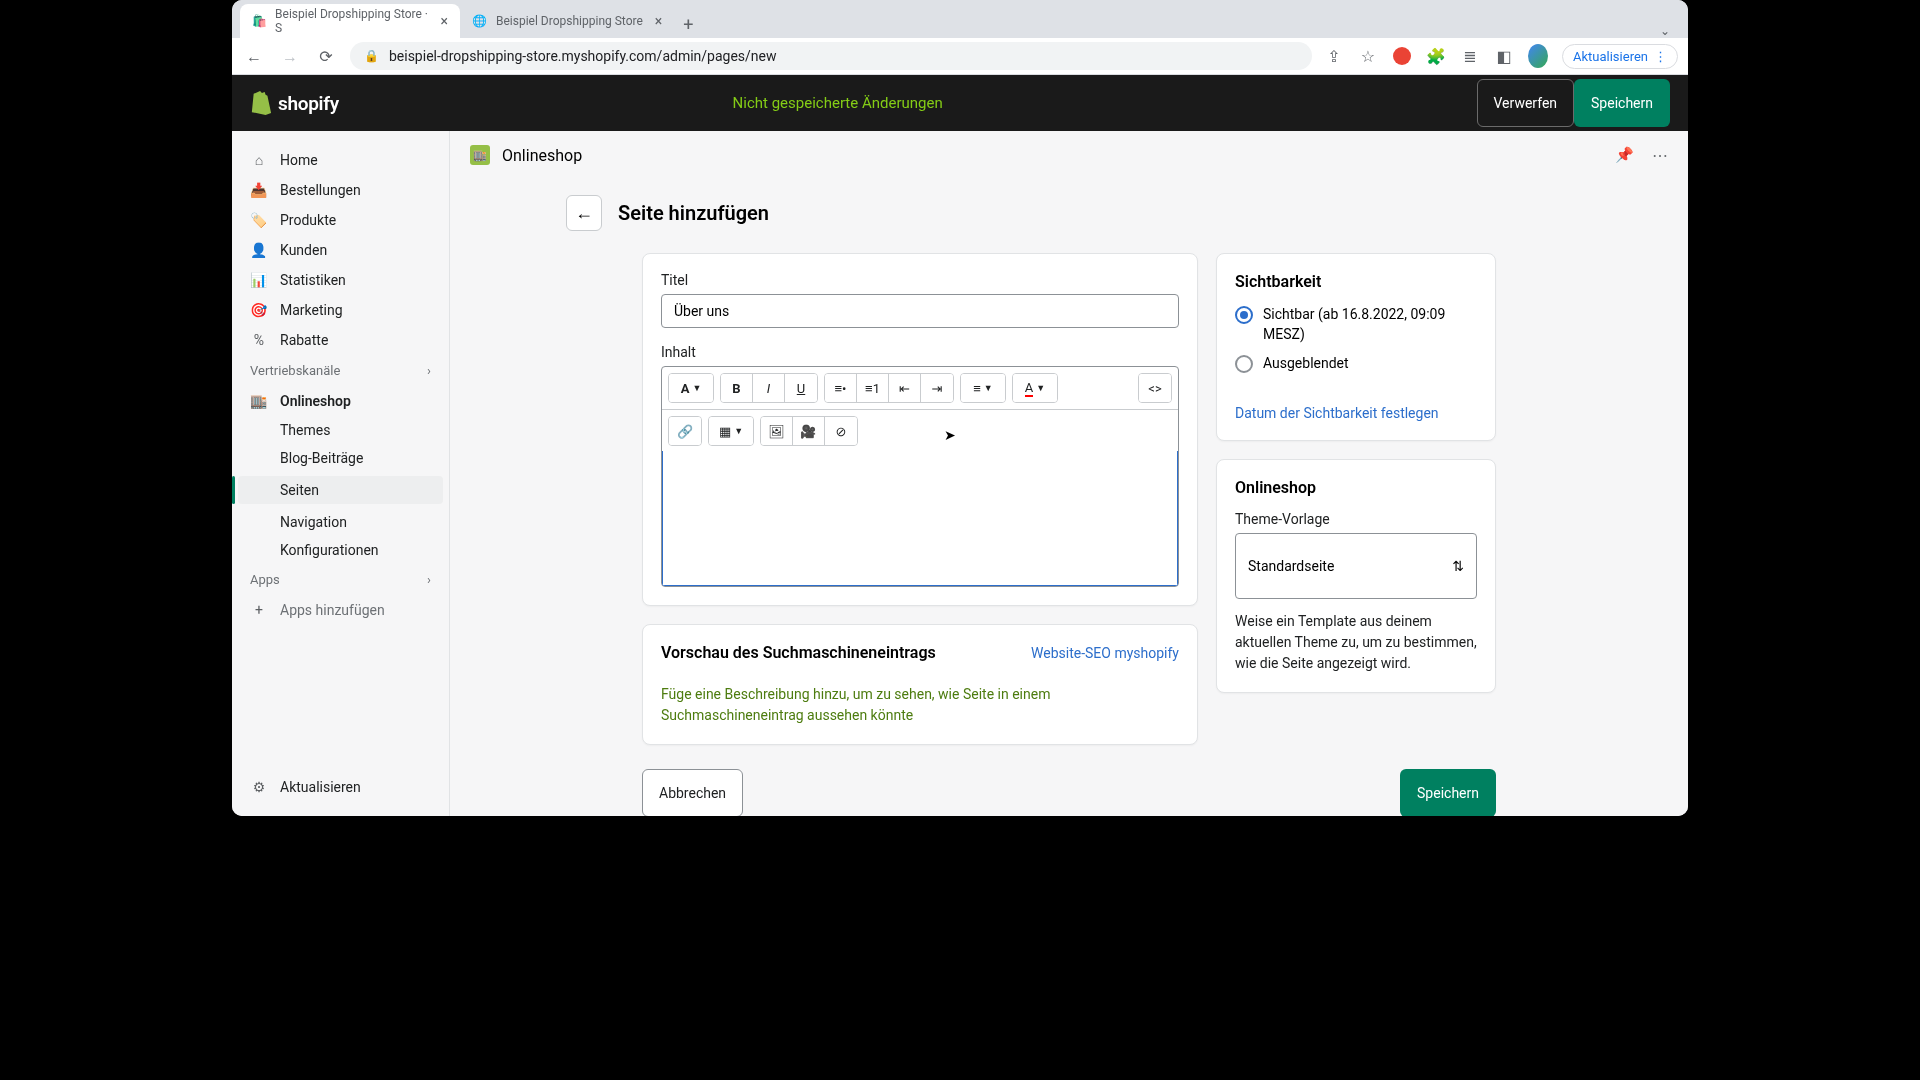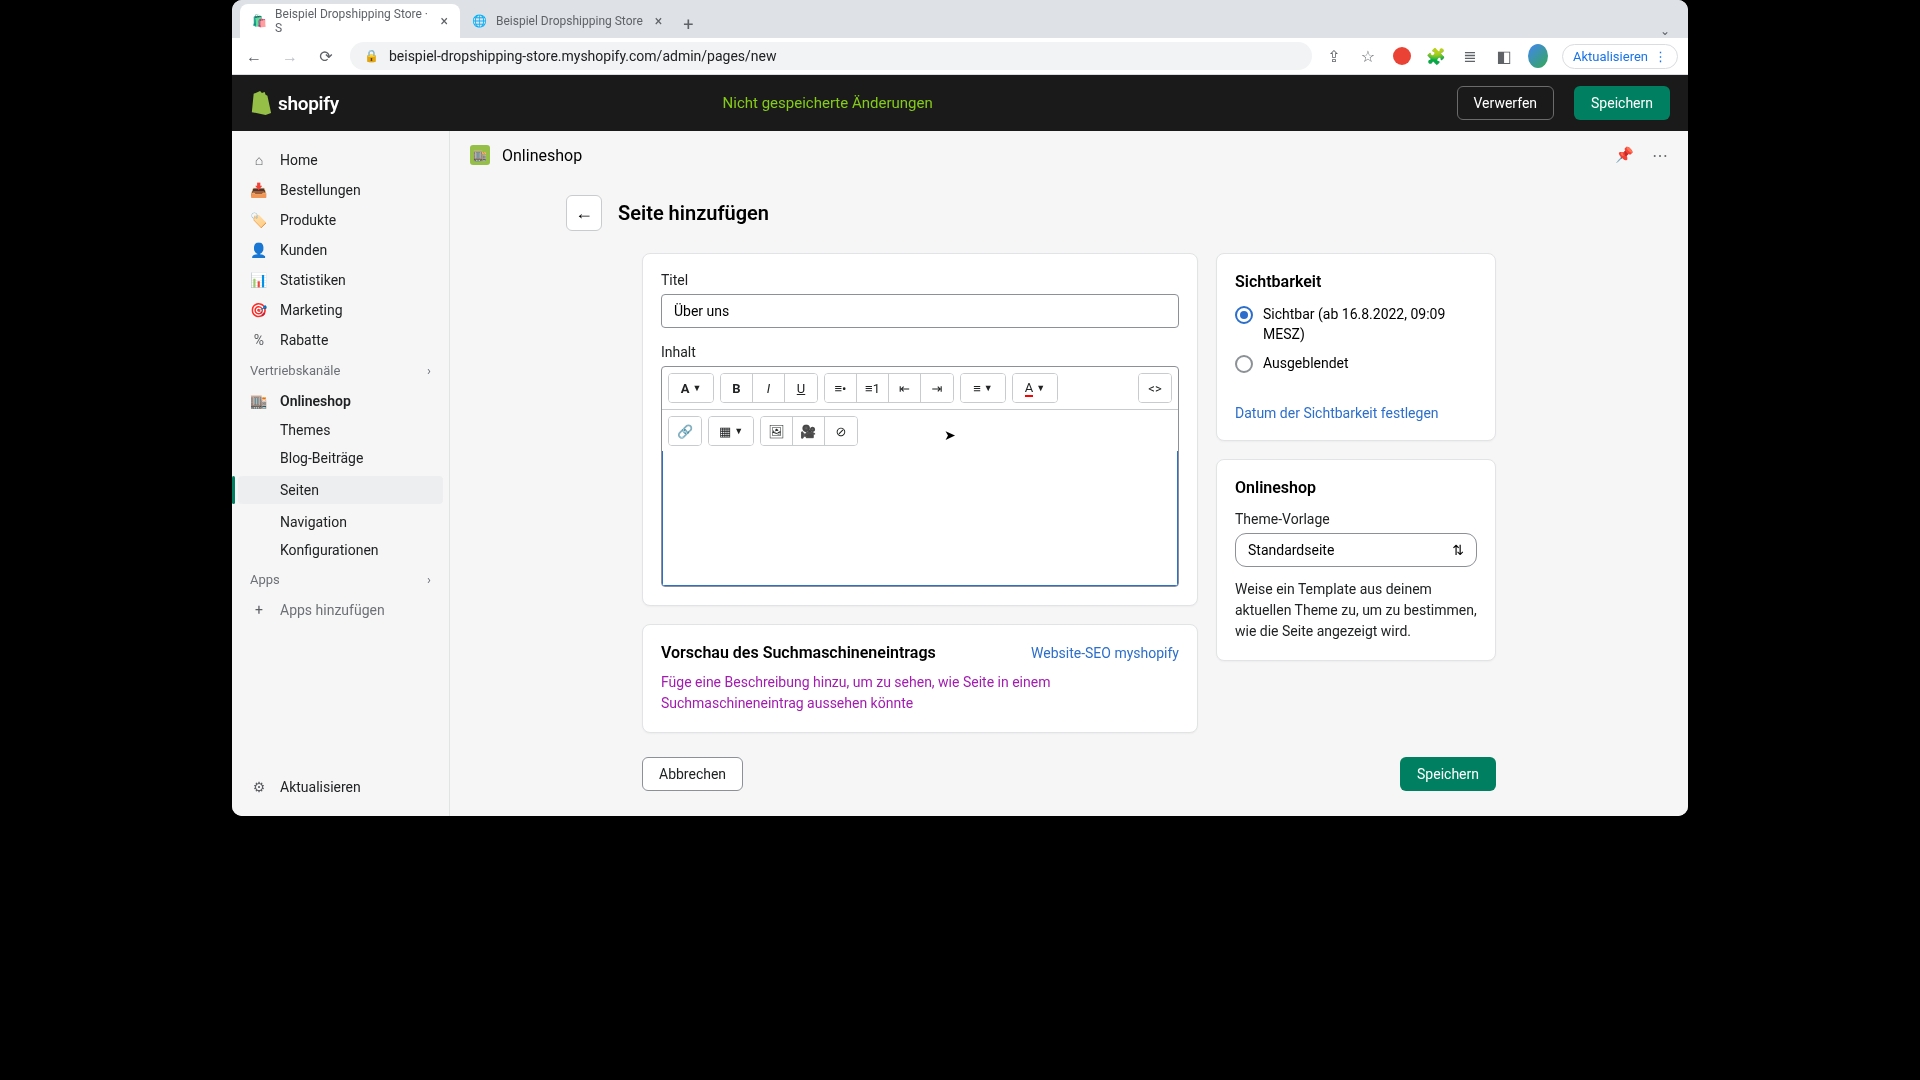--- a/index.html
+++ b/index.html
@@ -21,25 +21,25 @@
 .nav-btn.disabled { color: #bdc1c6; }
 .url-box { flex: 1; height: 28px; background: #f1f3f4; border-radius: 14px; display: flex; align-items: center; padding: 0 14px; gap: 10px; font-size: 14px; color: #202124; }
 .lock { font-size: 12px; color: #5f6368; }
 .addr-icons { display: flex; align-items: center; gap: 14px; }
 .addr-icon { width: 20px; height: 20px; display: flex; align-items: center; justify-content: center; color: #5f6368; cursor: pointer; }
 .red-dot { width: 18px; height: 18px; background: #ea4335; border-radius: 50%; }
 .avatar { width: 24px; height: 24px; border-radius: 50%; background: linear-gradient(135deg, #4285f4, #34a853); }
 .update-btn { border: 1px solid #dadce0; border-radius: 16px; padding: 4px 10px; font-size: 13px; color: #1a73e8; display: flex; align-items: center; gap: 6px; cursor: pointer; }
 
 
-.app-bar { height: 56px; background: #1a1a1a; display: flex; align-items: center; padding: 0 18px; gap: 20px; color: #fff; }
+.app-bar { height: 56px; background: #1a1a1a; display: flex; align-items: center; padding: 0 18px; color: #fff; }
 .logo { display: flex; align-items: center; gap: 6px; font-weight: 600; font-size: 19px; letter-spacing: -0.3px; }
 .logo-mark { width: 22px; height: 24px; }
 .app-bar-msg { flex: 1; text-align: center; font-size: 15px; color: #84cc16; margin-left: -140px; }
-.btn { border-radius: 6px; padding: 8px 16px; font-size: 14px; cursor: pointer; border: 1px solid transparent; }
+.btn { border-radius: 6px; padding: 15px 16px; font-size: 14px; cursor: pointer; border: 1px solid transparent; }
 .btn-outline { border: 1px solid #6b6b6b; color: #fff; background: transparent; }
 .btn-primary { background: #008060; color: #fff; }
 
 
 .layout { display: flex; height: calc(100% - 131px); }
 
 .sidebar { width: 218px; background: #f6f6f7; padding: 14px 0; display: flex; flex-direction: column; font-size: 14px; color: #202223; border-right: 1px solid #e1e3e5; }
 .nav-item { display: flex; align-items: center; gap: 12px; padding: 6px 18px; cursor: pointer; color: #202223; }
 .nav-item .nicon { width: 18px; height: 18px; display: inline-flex; align-items: center; justify-content: center; color: #5c5f62; }
 .nav-section-title { display: flex; align-items: center; justify-content: space-between; padding: 8px 18px; color: #6d7175; font-size: 13px; }
@@ -76,30 +76,30 @@
 .tb-group { display: flex; border: 1px solid #c9cccf; border-radius: 4px; overflow: hidden; }
 .tb-btn { width: 32px; height: 28px; display: flex; align-items: center; justify-content: center; font-size: 13px; cursor: pointer; border-right: 1px solid #c9cccf; background: #fff; color: #202223; }
 .tb-btn:last-child { border-right: none; }
 .tb-btn.wide { width: 44px; }
 .tb-caret { font-size: 9px; margin-left: 3px; }
 .tb-html { margin-left: auto; }
 .rte-area { min-height: 136px; padding: 10px; border: 2px solid #2c6ecb; border-top: none; margin: -1px; }
 
 .seo-row { display: flex; justify-content: space-between; align-items: center; }
 .link { color: #2c6ecb; font-size: 14px; cursor: pointer; }
-.seo-desc { font-size: 14px; color: #a21caf; margin-top: 10px; line-height: 1.5; }
+.seo-desc { font-size: 14px; color: #4d7c0f; margin-top: 22px; line-height: 1.5; }
 
 
 .radio-row { display: flex; align-items: flex-start; gap: 10px; margin-bottom: 10px; cursor: pointer; }
 .radio { width: 18px; height: 18px; border: 2px solid #8c9196; border-radius: 50%; flex-shrink: 0; margin-top: 1px; position: relative; }
 .radio.checked { border-color: #2c6ecb; }
 .radio.checked::after { content: ''; position: absolute; inset: 3px; background: #2c6ecb; border-radius: 50%; }
 .radio-label { font-size: 14px; line-height: 1.4; }
 
-.select { width: 100%; border: 1px solid #8c9196; border-radius: 11px; padding: 8px 12px; font-size: 14px; display: flex; justify-content: space-between; align-items: center; cursor: pointer; margin-top: 6px; }
+.select { width: 100%; border: 1px solid #8c9196; border-radius: 4px; padding: 24px 12px; font-size: 14px; display: flex; justify-content: space-between; align-items: center; cursor: pointer; margin-top: 6px; }
 .help-text { font-size: 14px; color: #202223; margin-top: 12px; line-height: 1.5; }
 
 .page-actions { display: flex; justify-content: space-between; max-width: 854px; margin: 0 auto; padding-top: 6px; }
 .btn-sec { background: #fff; border: 1px solid #8c9196; color: #202223; }
 
 .cursor { position: absolute; left: 712px; top: 427px; font-size: 14px; pointer-events: none; }
 </style>
 </head>
 <body>
 

